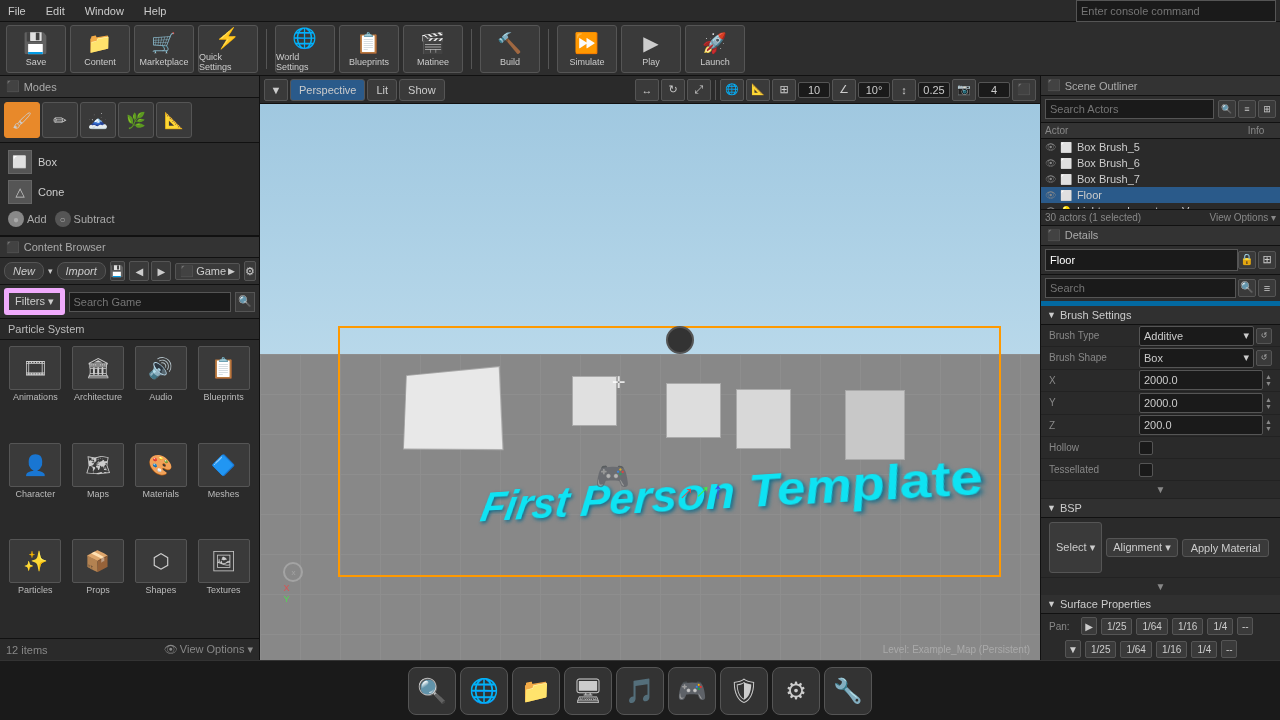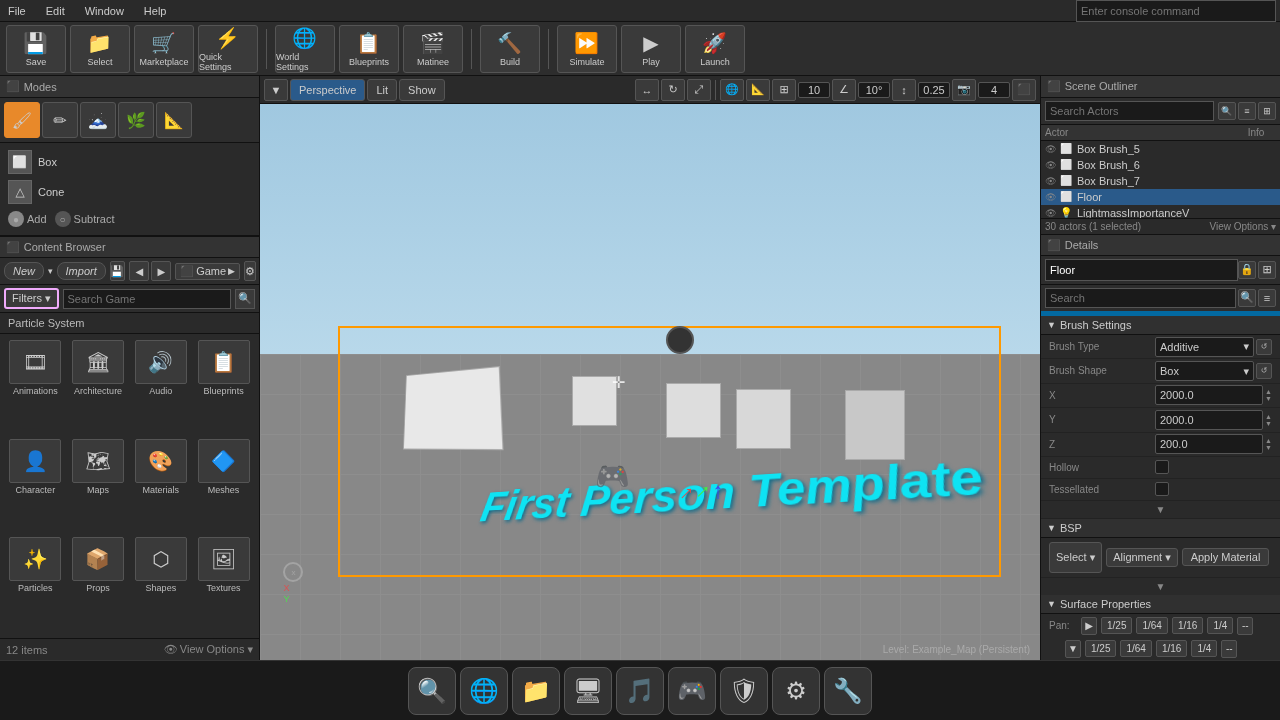--- a/index.html
+++ b/index.html
@@ -42,21 +42,21 @@
 
     
     .content-browser { flex: 1; display: flex; flex-direction: column; overflow: hidden; }
     .cb-header { background: #333; padding: 3px 6px; font-size: 11px; color: #aaa; display: flex; align-items: center; gap: 4px; height: 22px; border-bottom: 1px solid #111; border-top: 1px solid #111; }
     .cb-toolbar { display: flex; align-items: center; gap: 4px; padding: 3px 4px; background: #2d2d2d; border-bottom: 1px solid #111; }
     .cb-btn { background: #3a3a3a; border: 1px solid #555; border-radius: 8px; padding: 2px 8px; cursor: pointer; color: #ccc; font-size: 11px; font-style: italic; }
     .nav-arrows { display: flex; gap: 2px; }
     .nav-arrow { background: #3a3a3a; border: 1px solid #555; border-radius: 2px; width: 20px; height: 20px; display: flex; align-items: center; justify-content: center; cursor: pointer; font-size: 10px; }
     .path-bar { display: flex; align-items: center; gap: 2px; background: #3a3a3a; border: 1px solid #555; border-radius: 2px; padding: 1px 4px; flex: 1; font-size: 11px; }
     .cb-search-row { display: flex; align-items: center; gap: 4px; padding: 3px 4px; background: #2d2d2d; border-bottom: 1px solid #111; }
-    .filters-btn { background: #3a3a3a; border: 2px solid #f0abfc; border-radius: 3px; padding: 2px 6px; cursor: pointer; color: #ccc; font-size: 11px; }
+    .filters-btn { background: #3a3a3a; border: 5px solid #f0abfc; border-radius: 3px; padding: 2px 6px; cursor: pointer; color: #ccc; font-size: 11px; }
     .search-box { flex: 1; background: #1a1a1a; border: 1px solid #555; color: #ccc; height: 20px; padding: 0 4px; font-size: 11px; }
     .search-icon-btn { background: #3a3a3a; border: 1px solid #555; width: 20px; height: 20px; display: flex; align-items: center; justify-content: center; cursor: pointer; font-size: 11px; }
 
     
     .particle-label { padding: 4px 8px; font-size: 11px; color: #bbb; border-bottom: 1px solid #111; }
 
     
     .content-grid { display: grid; grid-template-columns: repeat(4, 1fr); gap: 4px; padding: 6px; overflow-y: auto; flex: 1; }
     .content-item { display: flex; flex-direction: column; align-items: center; cursor: pointer; }
     .item-thumb { width: 52px; height: 44px; background: #3a3a3a; border: 1px solid #555; display: flex; align-items: center; justify-content: center; font-size: 20px; border-radius: 2px; }
@@ -122,32 +122,32 @@
     .details-header { background: #333; padding: 3px 6px; font-size: 11px; color: #aaa; display: flex; align-items: center; gap: 4px; height: 22px; border-bottom: 1px solid #111; border-top: 1px solid #111; }
     .details-name-row { display: flex; align-items: center; padding: 3px 4px; background: #2d2d2d; border-bottom: 1px solid #111; }
     .details-name-input { flex: 1; background: #1a1a1a; border: 1px solid #555; color: #fff; height: 22px; padding: 0 4px; font-size: 11px; }
     .details-search-row { display: flex; align-items: center; padding: 3px 4px; background: #2d2d2d; border-bottom: 5px solid #0369a1; gap: 2px; }
     .details-search-input { flex: 1; background: #1a1a1a; border: 1px solid #555; color: #ccc; height: 20px; padding: 0 4px; font-size: 11px; }
 
     
     .section-header { display: flex; align-items: center; gap: 4px; padding: 3px 6px; background: #303030; border-bottom: 1px solid #111; cursor: pointer; font-size: 11px; color: #ccc; }
     .section-arrow { font-size: 9px; }
     .prop-row { display: flex; align-items: center; padding: 2px 8px; border-bottom: 1px solid #222; min-height: 22px; }
-    .prop-label { width: 106px; font-size: 10px; color: #888; flex-shrink: 0; }
+    .prop-label { width: 90px; font-size: 10px; color: #888; flex-shrink: 0; }
     .prop-dropdown { display: flex; align-items: center; background: #1a1a1a; border: 1px solid #555; border-radius: 2px; height: 20px; padding: 0 4px; cursor: pointer; font-size: 11px; color: #ccc; flex: 1; }
     .prop-dropdown-arrow { margin-left: auto; }
     .prop-reset { width: 16px; height: 16px; background: #3a3a3a; border: 1px solid #555; border-radius: 2px; display: flex; align-items: center; justify-content: center; cursor: pointer; font-size: 8px; color: #aaa; margin-left: 2px; }
     .prop-number { display: flex; align-items: center; background: #1a1a1a; border: 1px solid #555; border-radius: 2px; height: 20px; padding: 4px 4px; font-size: 11px; color: #ccc; flex: 1; }
     .prop-spinner { display: flex; flex-direction: column; margin-left: 2px; }
     .prop-spin-up, .prop-spin-down { font-size: 7px; color: #888; cursor: pointer; line-height: 1; }
     .prop-checkbox { width: 14px; height: 14px; background: #1a1a1a; border: 1px solid #555; border-radius: 2px; }
 
     
     .bsp-row { display: flex; align-items: center; gap: 4px; padding: 4px 8px; border-bottom: 1px solid #222; }
-    .bsp-select { display: flex; align-items: center; background: #3a3a3a; border: 1px solid #555; border-radius: 3px; padding: 8px 6px; cursor: pointer; font-size: 11px; color: #ccc; gap: 2px; text-align: right; }
+    .bsp-select { display: flex; align-items: center; background: #3a3a3a; border: 1px solid #555; border-radius: 3px; padding: 18px 6px; cursor: pointer; font-size: 11px; color: #ccc; gap: 2px; text-align: right; }
     .bsp-alignment { display: flex; align-items: center; background: #3a3a3a; border: 1px solid #555; border-radius: 3px; padding: 2px 6px; cursor: pointer; font-size: 11px; color: #ccc; gap: 2px; }
     .bsp-apply { background: #3a3a3a; border: 1px solid #555; border-radius: 3px; padding: 2px 8px; cursor: pointer; font-size: 11px; color: #ccc; }
     .bsp-arrow { text-align: center; padding: 3px; color: #888; font-size: 10px; }
 
     
     .surface-pan-row { display: flex; align-items: center; padding: 3px 8px; gap: 4px; }
     .surface-btn { background: #3a3a3a; border: 1px solid #555; border-radius: 2px; padding: 2px 5px; cursor: pointer; font-size: 10px; color: #ccc; }
     .surface-arrow-btn { background: #3a3a3a; border: 1px solid #555; border-radius: 2px; width: 16px; height: 18px; display: flex; align-items: center; justify-content: center; cursor: pointer; font-size: 10px; }
     .surface-pan-row2 { display: flex; align-items: center; padding: 2px 8px; gap: 4px; padding-left: 24px; }
 
@@ -166,21 +166,21 @@
   <input class="console-input" placeholder="Enter console command" style="">
 </div>
 
 <div class="toolbar">
   <div class="toolbar-btn">
       <span class="icon">💾</span>
       <span>Save</span>
     </div>
   <div class="toolbar-btn">
       <span class="icon">📁</span>
-      <span>Select</span>
+      <span>Content</span>
     </div>
   <div class="toolbar-btn">
       <span class="icon">🛒</span>
       <span>Marketplace</span>
     </div>
   <div class="toolbar-btn">
       <span class="icon">⚡</span>
       <span>Quick Settings</span>
     </div>
   <div class="toolbar-sep"></div>

